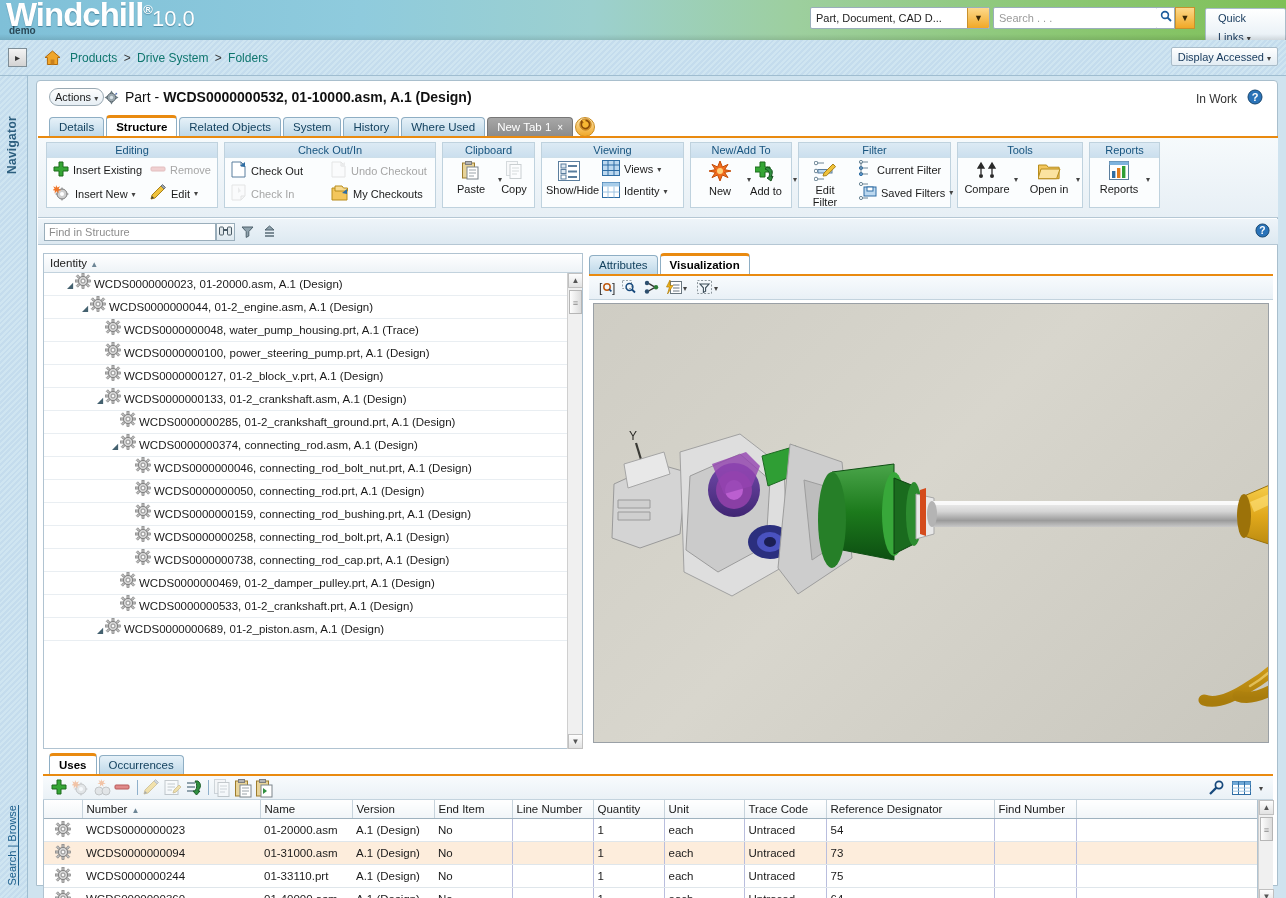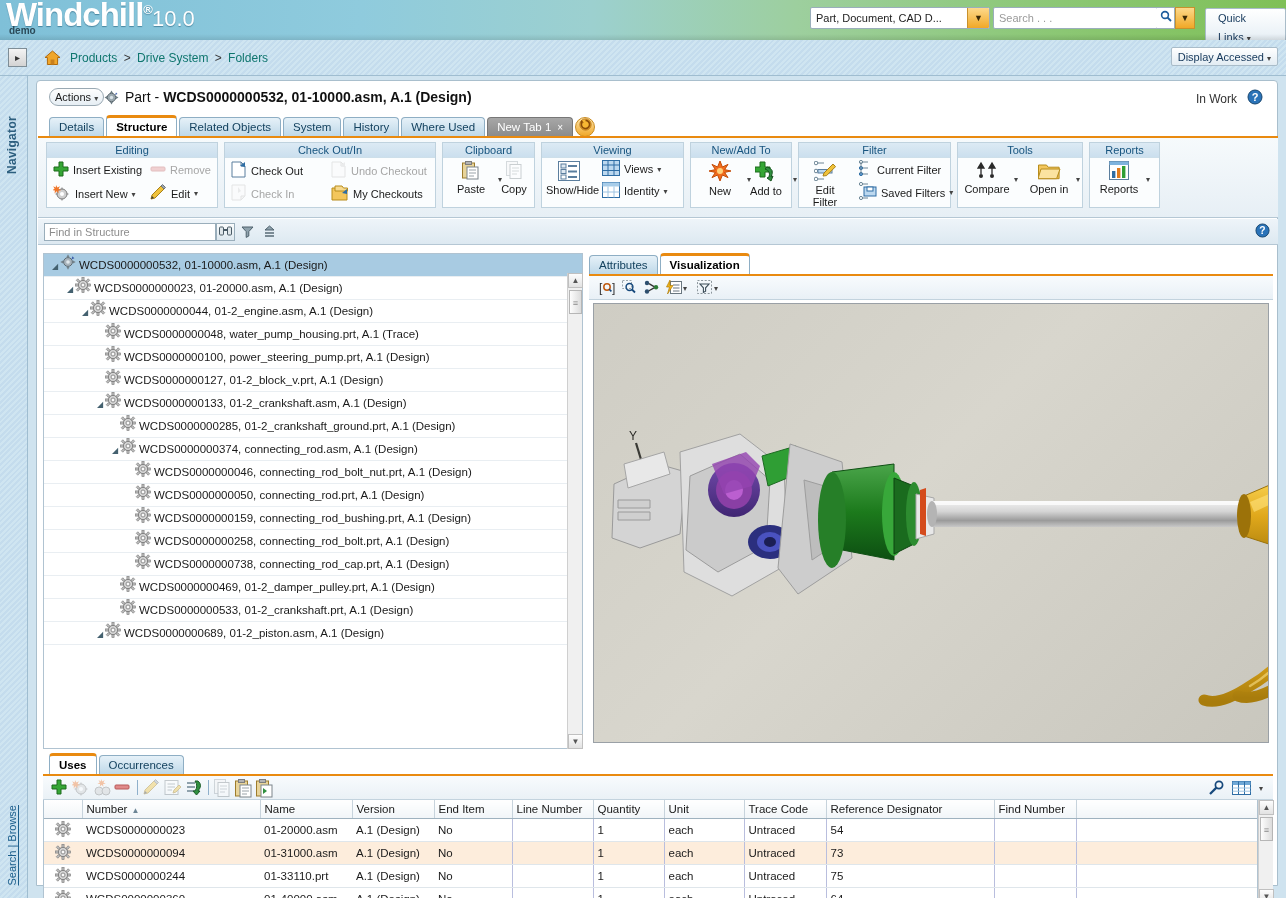--- a/index.html
+++ b/index.html
@@ -653,27 +653,25 @@
         <line x1="2" y1="8" x2="11" y2="8" stroke="#4e616c" stroke-width="1.4"></line>
         <line x1="2" y1="11" x2="11" y2="11" stroke="#4e616c" stroke-width="1.4"></line>
       </svg>
     <svg id="helpFind" width="15" height="15" viewBox="0 0 16 16">
       <circle cx="8" cy="8" r="7" fill="#2a73b8" stroke="#17466f"></circle>
       <text x="8" y="12" font-size="11" font-family="Liberation Sans, sans-serif" fill="#fff" text-anchor="middle" font-weight="bold">?</text>
     </svg>
   </div>
 
   <div id="treePane">
+    <div id="treeHead">
+      <span>Identity</span>
+      <span style="color:#6c8595;font-size:8px">▲</span>
+    </div>
     <div id="treeBody">
-        <div class="trow sel" style="padding-left: 6px;"><span class="twist">◢</span><span class="gear"><svg width="16" height="16" viewBox="0 0 16 16">
-              <circle cx="8" cy="8" r="4.4" fill="#a8b3bb" stroke="#5d6a72"></circle>
-              <circle cx="8" cy="8" r="1.8" fill="#e1e8ec"></circle>
-              <path d="M8 0.3 L9.5 3 h-3 z M15.7 8 L13 9.5 v-3 z M8 15.7 L6.5 13 h3 z M0.3 8 L3 6.5 v3 z" fill="#73828b"></path>
-              <path d="M12.4 2.2 l2 2 -3 1.2 z" fill="#3f5fa8"></path>
-            </svg></span><span>WCDS0000000532, 01-10000.asm, A.1 (Design)</span></div>
         <div class="trow" style="padding-left: 21px;"><span class="twist">◢</span><span class="gear"><svg width="16" height="16" viewBox="0 0 16 16">
               <circle cx="8" cy="8" r="4.6" fill="#d4d4d4" stroke="#7a7a7a"></circle>
               <circle cx="8" cy="8" r="2" fill="#fbfbfb" stroke="#8e8e8e"></circle>
               <g fill="#b9b9b9" stroke="#7a7a7a" stroke-width=".6">
                 <rect x="6.9" y="0.4" width="2.2" height="3"></rect>
                 <rect x="6.9" y="12.6" width="2.2" height="3"></rect>
                 <rect x="0.4" y="6.9" width="3" height="2.2"></rect>
                 <rect x="12.6" y="6.9" width="3" height="2.2"></rect>
                 <rect x="2" y="2.1" width="2.2" height="3" transform="rotate(-45 3.1 3.6)"></rect>
                 <rect x="11.8" y="10.9" width="2.2" height="3" transform="rotate(-45 12.9 12.4)"></rect>

